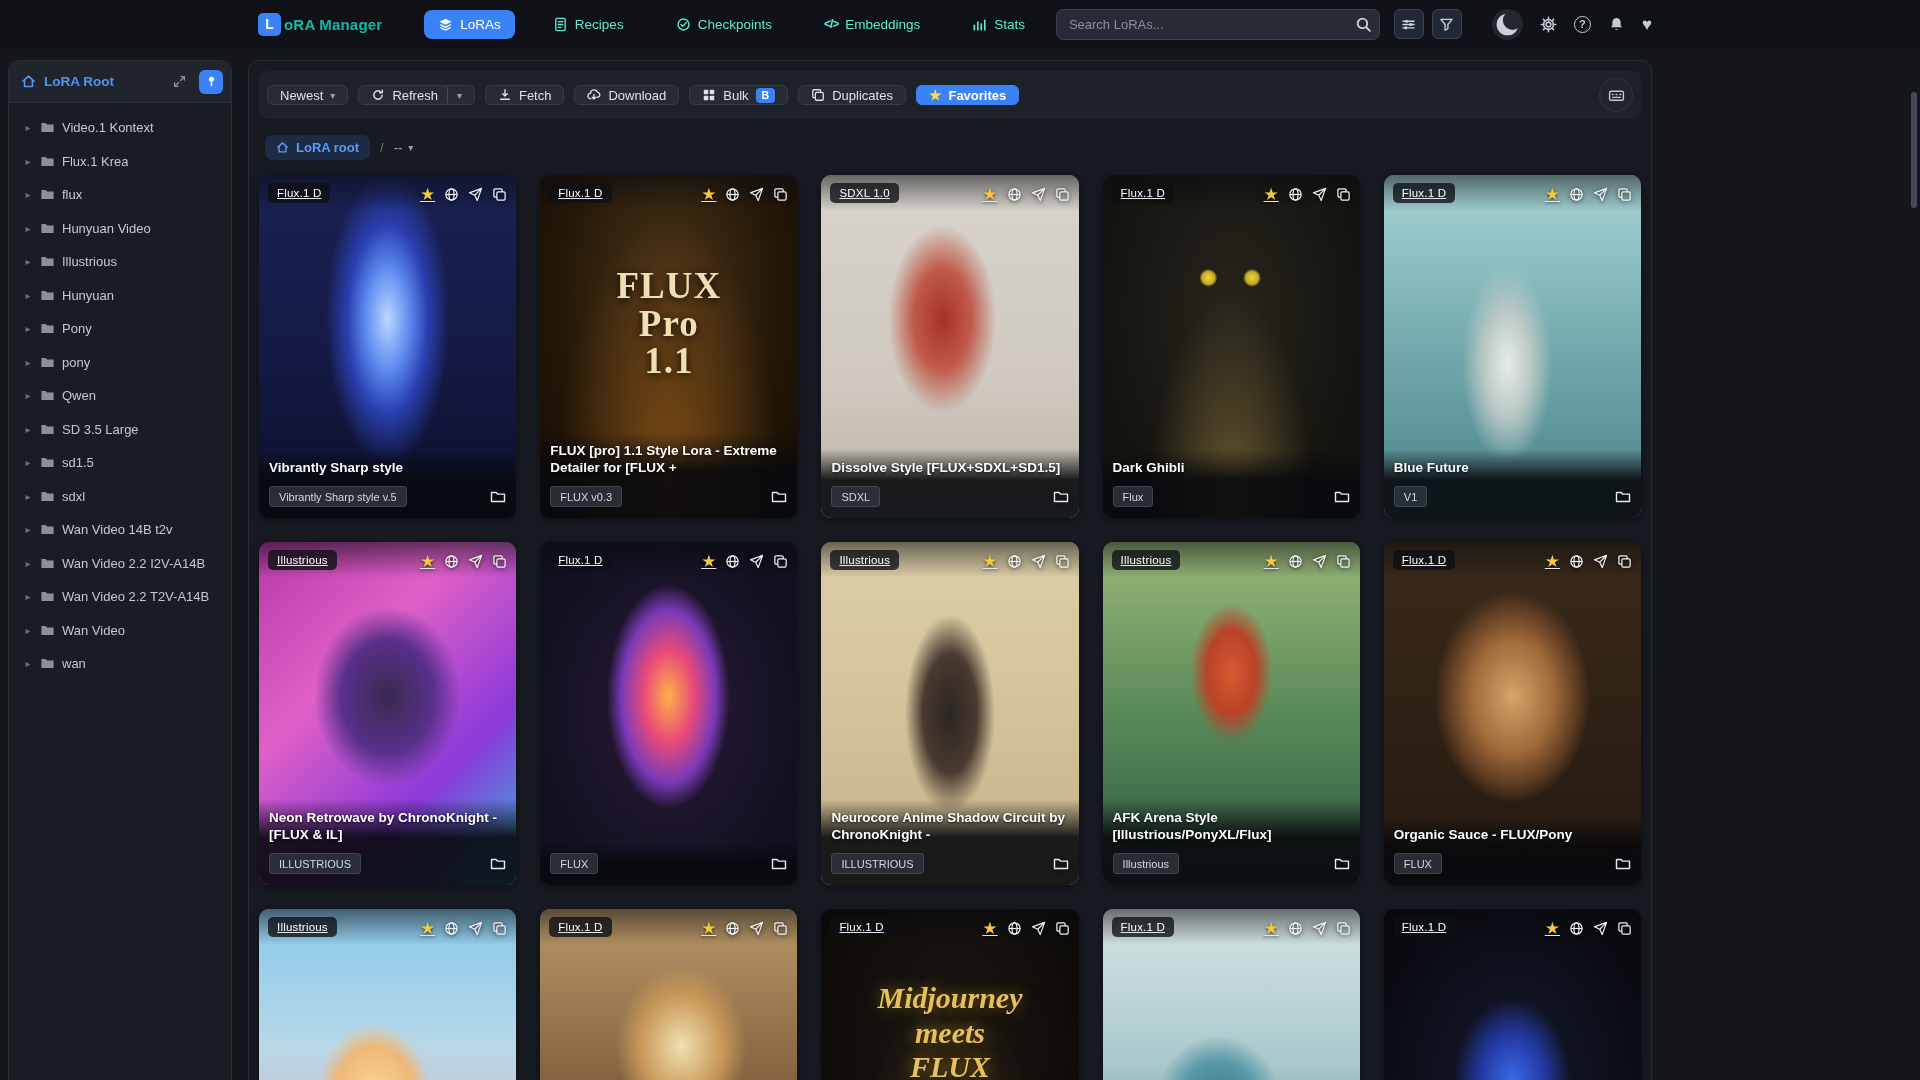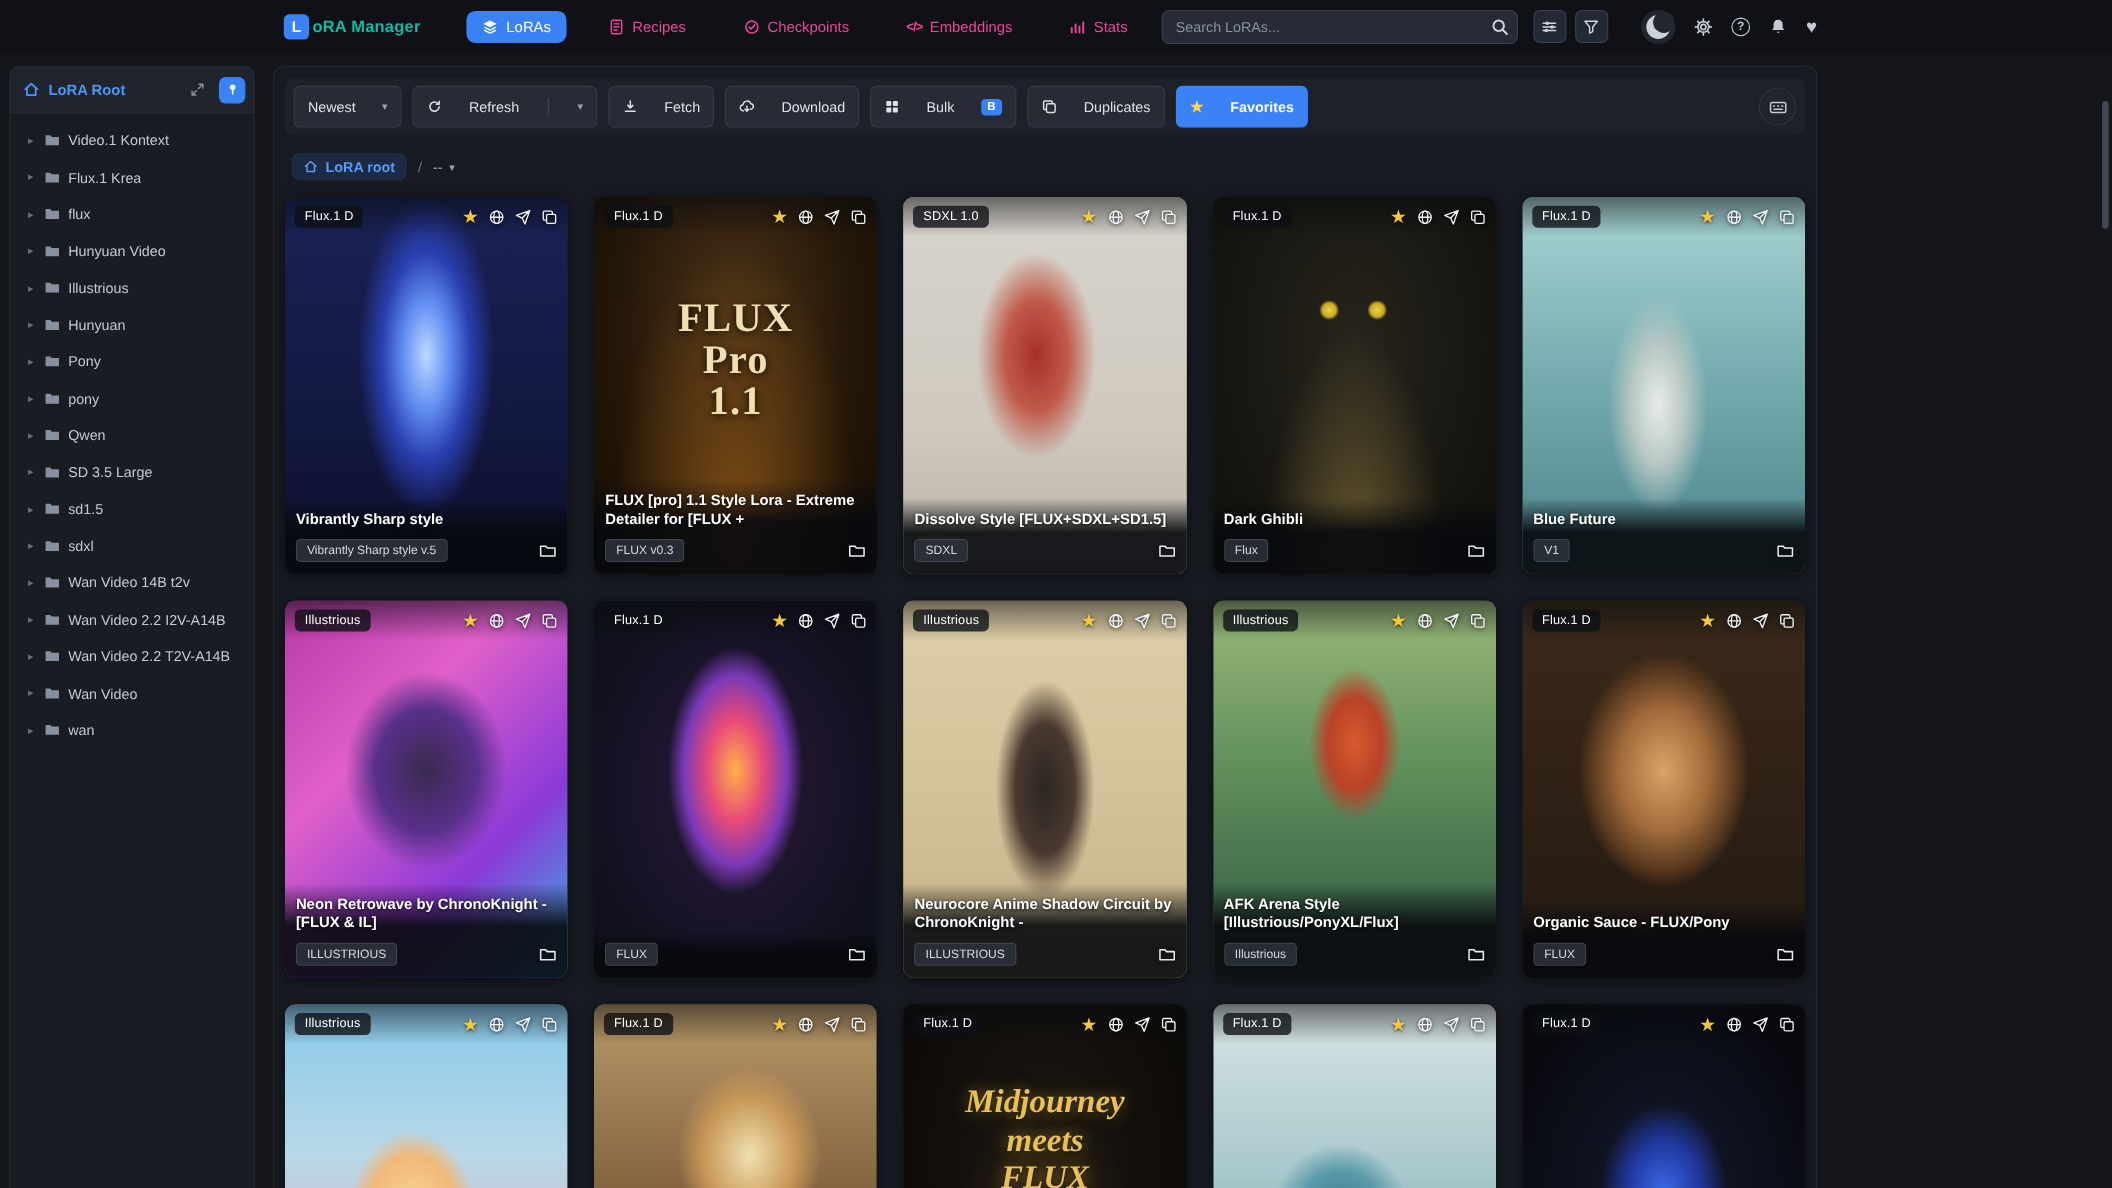--- a/index.html
+++ b/index.html
@@ -8,21 +8,21 @@
 
   
   .navbar { position:fixed; top:0; left:0; right:0; height:48px; background:#0f1116;
     display:flex; align-items:center; padding:0 268px 0 258px; z-index:20; }
   .logo { display:flex; align-items:center; gap:3px; cursor:pointer; }
   .logo-box { width:23px; height:23px; background:#3b82f6; border-radius:5px; color:#fff;
     display:flex; align-items:center; justify-content:center; font-weight:bold; font-size:14px; }
   .logo-text { font-weight:bold; font-size:15px; color:#14b8a6; letter-spacing:.2px; }
   .nav-items { display:flex; gap:24px; margin-left:42px; }
   .nav-item { display:flex; align-items:center; gap:7px; padding:7px 14px; border-radius:8px;
-    font-size:13.5px; color:#ec4899; cursor:pointer; white-space:nowrap; }
+    font-size:13.5px; color:#5eead4; cursor:pointer; white-space:nowrap; }
   .nav-item svg { width:15px; height:15px; }
   .nav-item.active { background:#3b82f6; color:#fff; }
   .code-glyph { font-size:12px; font-weight:bold; letter-spacing:-1px; }
   .search-wrap { position:relative; width:324px; margin-left:auto; }
   .search-wrap input { width:100%; height:31px; background:#262b35; border:1px solid #3a414e;
     border-radius:7px; color:#e3e6eb; padding:0 34px 0 12px; font-size:13px; outline:none;
     font-family:"Liberation Sans", sans-serif; }
   .search-wrap input::placeholder { color:#8a919e; }
   .search-btn { position:absolute; right:8px; top:7px; width:17px; height:17px; color:#cfd5de; cursor:pointer; }
   .filter-btns { display:flex; gap:8px; margin-left:14px; }
@@ -54,21 +54,21 @@
   .tree-item { display:flex; align-items:center; gap:7px; height:33.5px; padding:0 8px;
     border-radius:6px; font-size:13px; color:#c3c9d3; cursor:pointer; }
   .tree-chev { color:#667080; font-size:10px; width:10px; text-align:center; }
   .tree-folder-ic { width:15px; height:15px; color:#87909f; flex:none; }
   .tree-label { white-space:nowrap; overflow:hidden; text-overflow:ellipsis; }
 
   
   .main { margin:60px 268px 0 248px; height:1020px; background:#171a21; border:1px solid #242933;
     border-bottom:none; border-radius:10px 10px 0 0; padding:10px 10px 0; overflow:hidden; }
   .toolbar { display:flex; align-items:center; gap:10px; background:#1d212a; border-radius:8px; padding:7px 8px; }
-  .btn { display:inline-flex; align-items:center; gap:24px; height:38px; padding:0 12px;
+  .btn { display:inline-flex; align-items:center; gap:7px; height:20px; padding:0 12px;
     background:#262b35; border:1px solid #353c49; border-radius:6px; font-size:13px; color:#dde1e7;
     cursor:pointer; white-space:nowrap; }
   .btn svg { width:14px; height:14px; }
   .chev-glyph { font-size:10px; color:#9aa1ad; }
   .btn .divider { width:1px; height:16px; background:#424a58; margin:0 2px; }
   .btn.primary { background:#3b82f6; border-color:#3b82f6; color:#fff; font-weight:bold; }
   .btn.primary .star-glyph { color:#ffd54a; }
   .star-glyph { font-size:14px; line-height:1; }
   .kbd-badge { background:#3b82f6; color:#fff; font-size:10.5px; font-weight:bold;
     padding:1.5px 6px; border-radius:4px; }
@@ -89,21 +89,21 @@
     box-shadow:0 2px 10px rgba(0,0,0,.45); cursor:pointer; }
   .card-art { position:absolute; inset:0; }
   .art-overlay { position:absolute; inset:0; display:flex; flex-direction:column; align-items:center;
     justify-content:center; text-align:center; pointer-events:none; }
   .flux-pro { font-family:"Liberation Serif", serif; font-size:37px; font-weight:bold; color:#efdfb2;
     line-height:1.02; letter-spacing:1px; text-shadow:0 2px 8px rgba(0,0,0,.85); margin-top:-46px; }
   .midjourney { justify-content:flex-start; padding-top:72px; font-family:"Liberation Serif", serif;
     font-size:30px; font-weight:bold; font-style:italic; color:#e7c05c; line-height:1.15;
     text-shadow:0 0 14px rgba(232,180,60,.55), 0 2px 4px rgba(0,0,0,.8); }
   .card-top { position:absolute; top:0; left:0; right:0; display:flex; justify-content:space-between;
-    align-items:center; padding:8px 9px; background:linear-gradient(180deg, rgba(8,10,14,.55), rgba(8,10,14,0)); }
+    align-items:flex-end; padding:8px 9px; background:linear-gradient(180deg, rgba(8,10,14,.55), rgba(8,10,14,0));text-decoration:underline; }
   .base-badge { background:rgba(13,15,20,.78); color:#fff; font-size:11.5px; padding:4px 9px;
     border-radius:5px; letter-spacing:.2px; }
   .card-icons { display:flex; align-items:center; gap:9px; color:#f2f4f7; }
   .card-icons svg { width:15px; height:15px; filter:drop-shadow(0 1px 2px rgba(0,0,0,.7)); cursor:pointer; }
   .card-star { font-size:17px; line-height:1; color:#aeb4bf; cursor:pointer;
     text-shadow:0 1px 3px rgba(0,0,0,.7); }
   .card-star.fav { color:#f3c73f; }
   .card-bottom { position:absolute; left:0; right:0; bottom:0; padding:10px 10px 11px;
     background:linear-gradient(0deg, rgba(7,9,13,.9) 55%, rgba(7,9,13,0)); }
   .card-title { font-size:13.5px; font-weight:bold; color:#fff; line-height:1.3; margin-bottom:9px;

